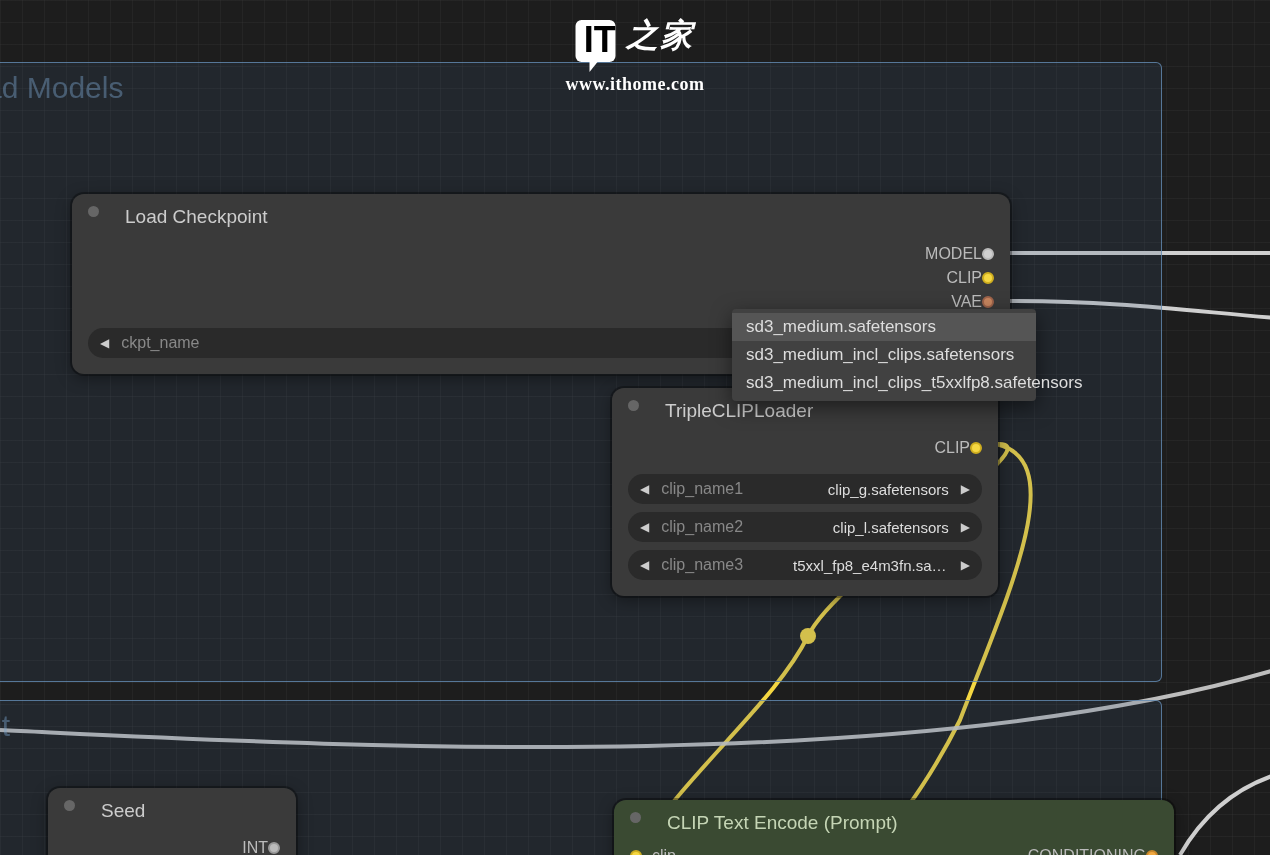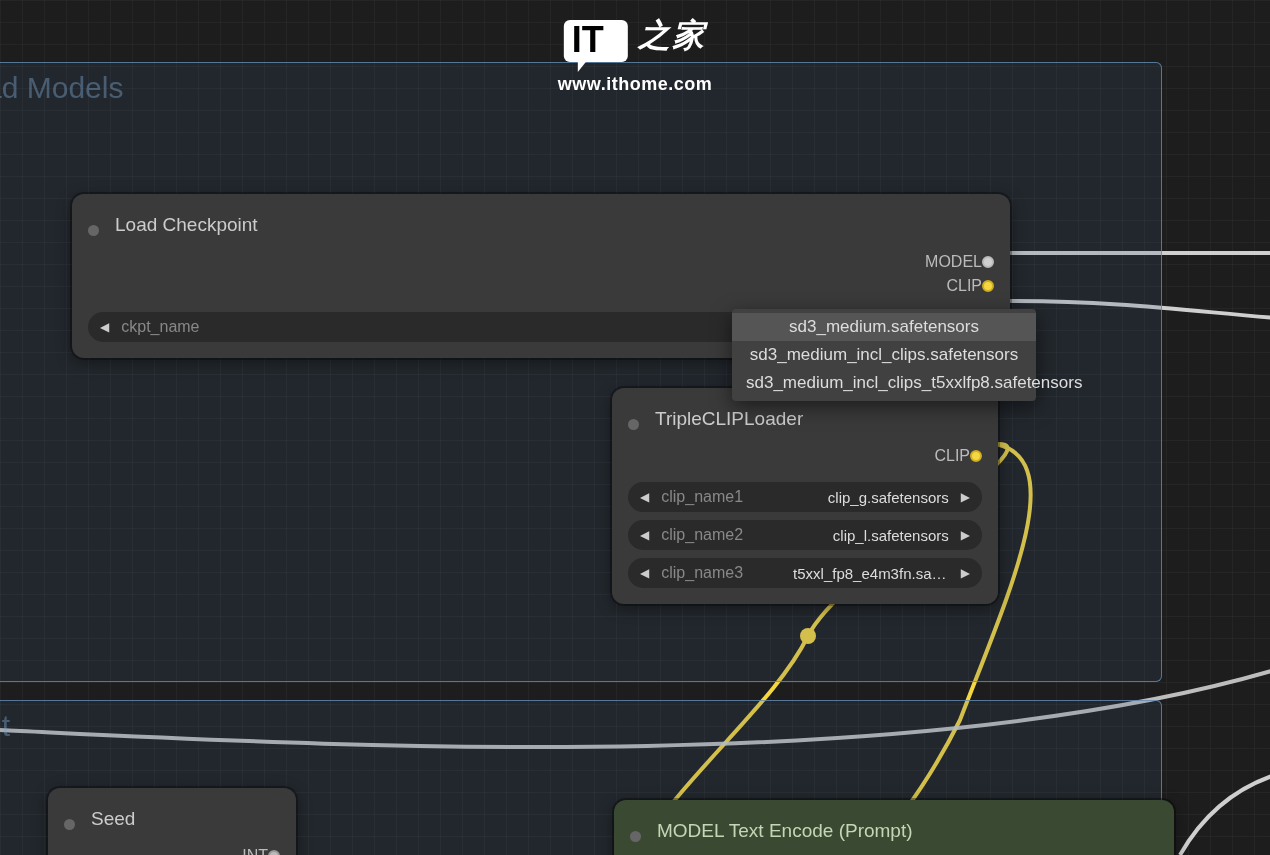--- a/index.html
+++ b/index.html
@@ -6,48 +6,48 @@
   html, body { width: 1270px; height: 855px; overflow: hidden; background: #1a1a1a; font-family: Arial, Helvetica, sans-serif; }
   .canvas { position: relative; width: 1270px; height: 855px; background-color: #1d1d1d; background-image:
     linear-gradient(rgba(60,60,60,0.25) 1px, transparent 1px),
     linear-gradient(90deg, rgba(60,60,60,0.25) 1px, transparent 1px);
     background-size: 22px 22px;
   }
   svg.links { position: absolute; inset: 0; width: 1270px; height: 855px; pointer-events: none; }
   .group-box { position: absolute; border: 1px solid rgba(100,140,180,0.8); background: rgba(60,90,120,0.18); border-radius: 6px; }
   .group-title { position: absolute; left: 14px; top: 8px; font-size: 30px; color: rgba(120,160,200,0.45); font-weight: 500; }
   .node { position: absolute; background: #3a3a3a; border-radius: 12px; box-shadow: 0 0 0 2px rgba(0,0,0,0.3), 0 4px 16px rgba(0,0,0,0.4); }
-  .node-header { display: flex; align-items: flex-end; gap: 16px; padding: 20px 16px 10px 16px; }
+  .node-header { display: flex; align-items: flex-start; gap: 26px; padding: 12px 16px 10px 16px; }
   .collapse-dot { width: 11px; height: 11px; border-radius: 50%; background: #666; flex: none; }
   .node-title { color: #ccc; font-size: 19px; font-weight: 400; }
   .node-body { padding: 0 16px 16px 16px; }
   .outputs { padding: 4px 16px 6px 16px; }
   .output-row { display: flex; justify-content: flex-end; align-items: center; height: 24px; color: #bbb; font-size: 16px; }
   .port { width: 12px; height: 12px; border-radius: 50%; border: 2px solid #444; display: inline-block; flex: none; }
   .port-model { background: #d0d0d0; border-color: #bbb; }
   .port-clip  { background: #f5d742; border-color: #cfae1f; }
   .port-vae   { background: #c9865f; border-color: #9e634a; }
   .port-int   { background: #bbb; border-color: #999; }
   .port-cond  { background: #f0a840; border-color: #c7862a; }
   .input-row { display: flex; align-items: center; gap: 10px; height: 24px; color: #bbb; font-size: 16px; padding: 2px 16px; }
   .widget { display: flex; align-items: center; justify-content: space-between; background: #2a2a2a; border-radius: 16px; height: 30px; padding: 0 10px; margin-top: 8px; gap: 10px; }
   .widget .arrow { color: #ccc; font-size: 12px; padding: 0 2px; cursor: pointer; user-select: none; }
   .widget .label { color: #888; font-size: 16px; flex: 0 0 auto; }
   .widget .value { color: #ddd; font-size: 15px; text-align: right; flex: 1 1 auto; white-space: nowrap; overflow: hidden; text-overflow: ellipsis; margin-left: 40px; }
   .dropdown { position: absolute; background: #414141; border-radius: 4px; box-shadow: 0 6px 20px rgba(0,0,0,0.5); padding: 4px 0; z-index: 50; }
-  .dropdown .opt { padding: 4px 14px; color: #ddd; font-size: 17px; white-space: nowrap; cursor: pointer; text-align: center; }
+  .dropdown .opt { padding: 4px 14px; color: #ddd; font-size: 17px; white-space: nowrap; cursor: pointer; }
   .dropdown .opt.selected { background: #555; }
   .node-green { background: #3a4a32; box-shadow: 0 0 0 2px rgba(0,0,0,0.35), 0 4px 16px rgba(0,0,0,0.4); }
   .node-green .node-title { color: #c5d5b5; }
   .watermark { position: absolute; left: 50%; top: 14px; transform: translateX(-50%); text-align: center; color: #fff; z-index: 100; pointer-events: none; }
   .wm-logo { display: inline-block; }
-  .wm-box { display: inline-block; background: #fff; color: #000; font-weight: 900; font-size: 36px; padding: 0 24px 2px 8px; border-radius: 6px; line-height: 1.1; position: relative; }
+  .wm-box { display: inline-block; background: #fff; color: #000; font-weight: 900; font-size: 36px; padding: 0 0 2px 8px; border-radius: 6px; line-height: 1.1; position: relative; }
   .wm-box::after { content: ""; position: absolute; left: 14px; bottom: -10px; border-width: 10px 8px 0 0; border-style: solid; border-color: #fff transparent transparent transparent; }
   .wm-cn { display: inline-block; font-size: 32px; font-weight: 700; font-style: italic; vertical-align: 6px; margin-left: 6px; letter-spacing: 2px; font-family: Liberation Serif, serif; }
-  .wm-url { margin-top: 12px; font-size: 18px; font-weight: 600; letter-spacing: 0.5px; }
+  .wm-url { margin-top: 12px; font-size: 18px; font-weight: 600; letter-spacing: 0.5px; font-family: Liberation Serif, serif; }
 </style>
 </head>
 <body>
 
 <div class="canvas">
 
   <svg class="links">
 
     <path d="M1005 253 C 1120 253, 1180 253, 1275 253" stroke="#cfcfcf" stroke-width="4" fill="none"></path>
 
@@ -77,20 +77,24 @@
       <span class="node-title">Load Checkpoint</span>
     </div>
     <div class="outputs">
       <div class="output-row">
         <span>MODEL</span>
         <span class="port port-model"></span>
       </div>
       <div class="output-row">
         <span>CLIP</span>
         <span class="port port-clip"></span>
+      </div>
+      <div class="output-row">
+        <span>VAE</span>
+        <span class="port port-vae"></span>
       </div>
     </div>
     <div class="node-body">
       <div class="widget">
         <span class="arrow">◀</span>
         <span class="label">ckpt_name</span>
         <span class="value">sdv3/2b_</span>
       </div>
     </div>
   </div>
@@ -144,21 +148,21 @@
         <span>INT</span>
         <span class="port port-int"></span>
       </div>
     </div>
 
   </div>
 
   <div class="node node-green" style="left:614px; top:800px; width:560px;">
     <div class="node-header">
       <span class="collapse-dot"></span>
-      <span class="node-title">MODEL Text Encode (Prompt)</span>
+      <span class="node-title">CLIP Text Encode (Prompt)</span>
     </div>
     <div style="display:flex; justify-content:space-between; padding:0 16px 6px 16px;">
       <div class="input-row" style="padding:0;">
         <span class="port port-clip"></span>
         <span>clip</span>
       </div>
       <div class="output-row" style="padding:0;">
         <span>CONDITIONING</span>
         <span class="port port-cond"></span>
       </div>

